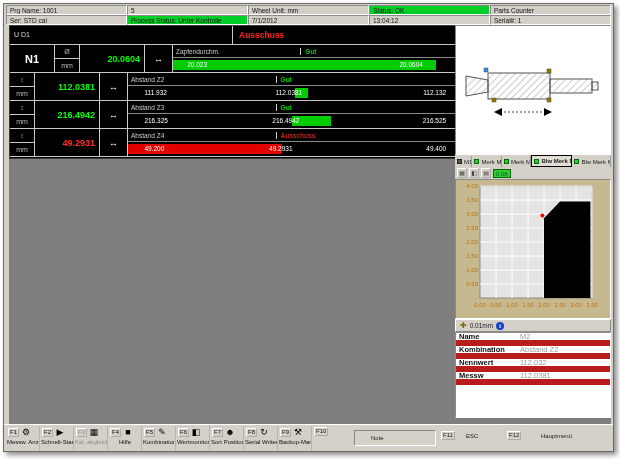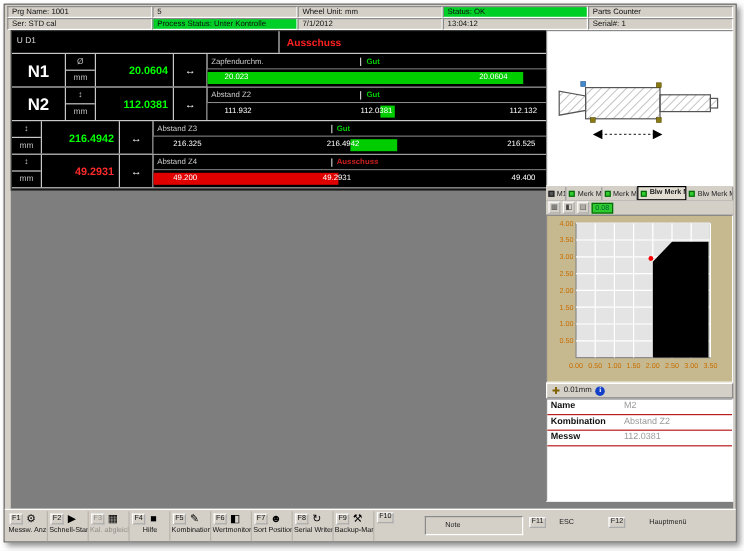--- a/index.html
+++ b/index.html
@@ -11,21 +11,21 @@
        grid-template-columns:repeat(5,1fr);grid-auto-rows:10px}
   .hcell{border:1px solid;border-color:#8a8a8a #fff #fff #8a8a8a;background:#d4d0c8;
          font-size:6.5px;line-height:7px;padding:1px 3px;white-space:nowrap;overflow:hidden;color:#111}
   .hgreen{background:#00cf28}
   
   .blackpanel{position:absolute;left:5px;top:21px;width:448px;height:134px;background:#000;border:1px solid #3a3a3a}
   .ph{height:19px;display:flex;border-bottom:1px solid #c8c8c8}
   .ph-title{width:50%;border-right:1px solid #c8c8c8;padding:5px 4px 0;font-size:7px;color:#ddd}
   .ph-status{padding:4px 6px 0;font-size:8.5px;font-weight:bold;color:#ff2020}
   .mrow{height:28px;display:flex;border-bottom:1px solid #c8c8c8}
-  .c-name{width:45px;border-right:1px solid #c8c8c8;color:#fff;font-weight:bold;font-size:14px;
+  .c-name{width:45px;border-right:1px solid #c8c8c8;color:#fff;font-weight:bold;font-size:11px;
           display:flex;align-items:center;justify-content:center}
   .c-sym{width:25px;border-right:1px solid #c8c8c8;display:flex;flex-direction:column;color:#bbb;font-size:7px;text-align:center}
   .c-sym div{flex:1;line-height:13px}
   .c-sym .sym-top{border-bottom:1px solid #c8c8c8}
   .c-val{width:65px;border-right:1px solid #c8c8c8;display:flex;align-items:center;justify-content:flex-end;
          padding-right:4px;font-size:9px;font-weight:bold}
   .c-arrow{width:28px;border-right:1px solid #c8c8c8;color:#fff;font-size:9px;
            display:flex;align-items:center;justify-content:center}
   .c-bar{flex:1;display:flex;flex-direction:column}
   .bar-top{height:13px;border-bottom:1px solid #8a8a8a;position:relative;font-size:6.5px;color:#ccc}
@@ -53,21 +53,21 @@
   .chartpanel{position:absolute;left:451px;top:175px;width:156px;height:140px;background:#c7b98f;
               border:1px solid;border-color:#8a8a8a #fff #fff #8a8a8a}
   .infoline{position:absolute;left:451px;top:315px;width:156px;height:13px;background:#d4d0c8;
             border:1px solid;border-color:#fff #8a8a8a #8a8a8a #fff;display:flex;align-items:center;gap:3px;
             padding:0 4px;font-size:6.5px;color:#222}
   .plus{color:#806000;font-size:8px;line-height:8px}
   .infoi{width:8px;height:8px;border-radius:50%;background:#1440c8;color:#fff;font-size:6px;line-height:8px;
          text-align:center;font-weight:bold;font-family:"Liberation Serif",serif}
   .props{position:absolute;left:451px;top:328px;width:156px;height:86px;background:#fff;
          border:1px solid;border-color:#8a8a8a #fff #fff #8a8a8a;overflow:hidden}
-  .prow{height:13px;display:flex;align-items:flex-start;border-bottom:1px solid #b91c1c;font-size:7.5px}
+  .prow{height:13px;display:flex;align-items:center;border-bottom:6px solid #b91c1c;font-size:7.5px}
   .plabel{width:64px;padding-left:3px;font-weight:bold;color:#101010}
   .pval{color:#9a9a9a}
   
   .toolbar{position:absolute;left:0;top:420px;width:609px;height:27px;background:#d4d0c8;border-top:1px solid #fff}
   .fk{position:absolute;top:1px;width:33px;height:25px;border-right:1px solid #b8b4ac}
   .fkrow{display:flex;gap:1px;padding:1px 0 0 1px;align-items:center}
   .keycap{border:1px outset #fff;background:#d4d0c8;font-size:6px;line-height:7px;padding:0 1px;color:#111}
   .fkicon{width:12px;height:11px;font-size:9px;line-height:11px;text-align:center}
   .fkcap{font-size:6px;line-height:7px;text-align:center;white-space:nowrap;overflow:hidden;color:#111;margin-top:1px}
   .fk.disabled .fkcap,.fk.disabled .keycap{color:#8f8d86}
@@ -115,21 +115,20 @@
         <div class="bar-bot">
           <div class="bar" style="left: 0%; width: 93%; background: rgb(0, 204, 0);"></div>
           <span class="blab bmin">20.023</span>
           <span class="blab bval" style="left: 80%;">20.0604</span>
 
         </div>
       </div>
     </div>
 
     <div class="mrow">
-      <div class="c-name">N2</div>
       <div class="c-sym">
         <div class="sym-top">↕</div>
         <div class="sym-bot">mm</div>
       </div>
       <div class="c-val" style="color: rgb(0, 255, 0);">112.0381</div>
       <div class="c-arrow">↔</div>
       <div class="c-bar">
         <div class="bar-top">
           <span class="feat">Abstand Z2</span>
           <span class="stat" style="color: rgb(0, 204, 0);">Gut</span>
@@ -287,20 +286,24 @@
   <div class="props">
     <div class="prow">
       <span class="plabel">Name</span>
       <span class="pval">M2</span>
     </div>
     <div class="prow">
       <span class="plabel">Kombination</span>
       <span class="pval">Abstand Z2</span>
     </div>
     <div class="prow">
+      <span class="plabel">Nennwert</span>
+      <span class="pval">112.032</span>
+    </div>
+    <div class="prow">
       <span class="plabel">Messw</span>
       <span class="pval">112.0381</span>
     </div>
   </div>
 
   <div class="toolbar">
     <div class="fk" style="left:3px">
       <div class="fkrow">
           <span class="keycap">F1</span>
           <span class="fkicon">⚙</span>

